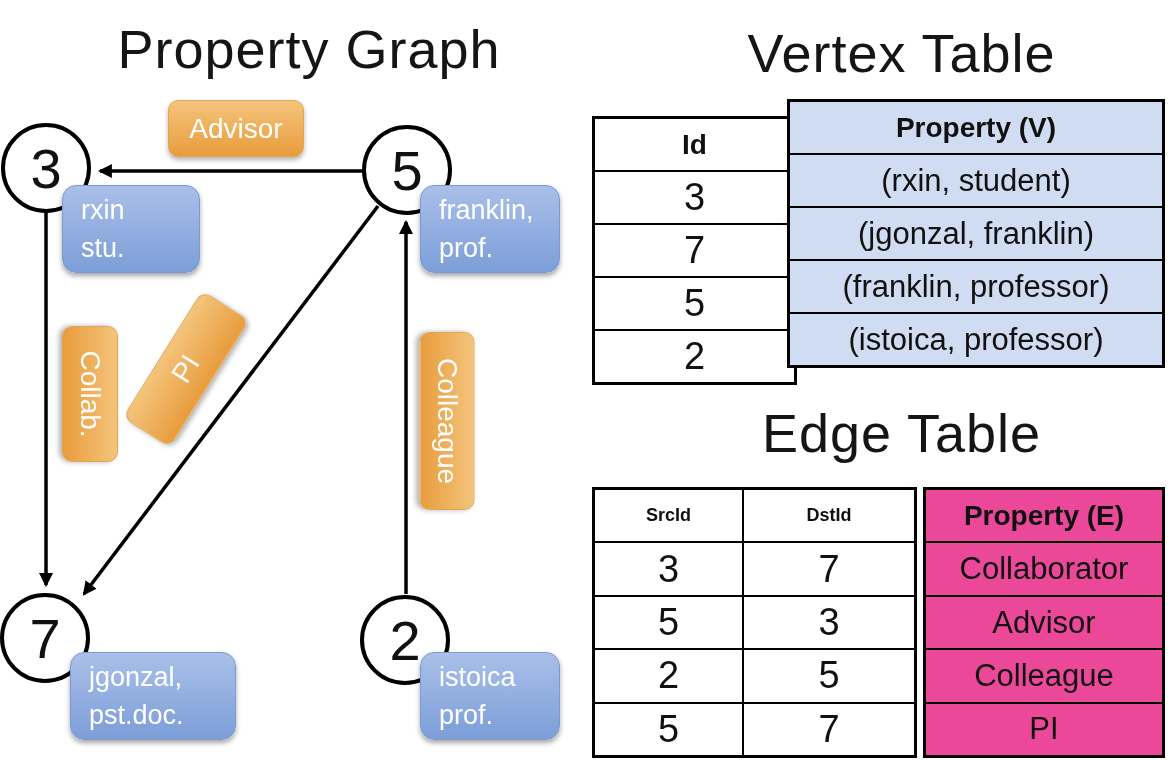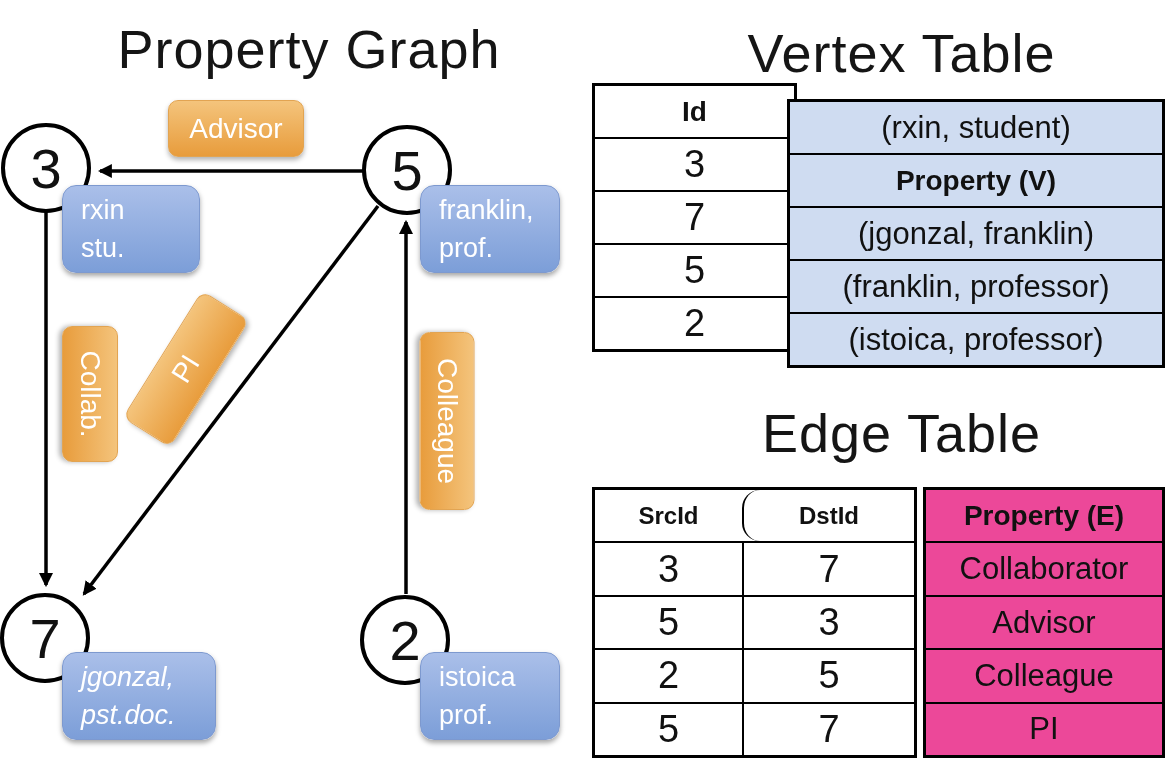--- a/index.html
+++ b/index.html
@@ -31,21 +31,21 @@
 
   .vlabel {
     position:absolute; z-index:4; box-sizing:border-box;
     background:linear-gradient(180deg,#aabfe9 0%,#7c9ed8 100%);
     border:1px solid #7d99cf; border-radius:14px; color:#fff;
     font-size:27px; line-height:38px; padding:5px 16px 0 18px;
     box-shadow:0 3px 5px rgba(0,0,0,0.35);
   }
   .vlabel-rxin     { left:62px;  top:185px; width:138px; height:88px; }
   .vlabel-franklin { left:420px; top:185px; width:140px; height:88px; }
-  .vlabel-jgonzal  { left:62px;  top:652px; width:154px; height:88px;font-style:italic; }
+  .vlabel-jgonzal  { left:70px;  top:652px; width:166px; height:88px; }
   .vlabel-istoica  { left:420px; top:652px; width:140px; height:88px; }
 
   .elabel {
     position:absolute; z-index:2; box-sizing:border-box;
     display:flex; align-items:center; justify-content:center;
     background:linear-gradient(180deg,#f4c47c 0%,#e89c3c 100%);
     border:1px solid #e2a452; border-radius:10px; color:#fff;
     font-size:28px; box-shadow:0 3px 5px rgba(0,0,0,0.3); white-space:nowrap;
   }
   .elabel-advisor   { left:168px; top:100px; width:136px; height:57px; }
@@ -53,42 +53,42 @@
                       transform:translate(-50%,-50%) rotate(90deg); }
   .elabel-pi        { left:186px; top:369px; width:150px; height:56px;
                       transform:translate(-50%,-50%) rotate(-58deg); }
   .elabel-colleague { left:447px; top:421px; width:178px; height:55px;
                       transform:translate(-50%,-50%) rotate(90deg); }
 
   .tcol {
     position:absolute; box-sizing:border-box; border:3px solid #000;
     display:flex; flex-direction:column; background:#fff;
   }
-  .tcol-vertex-id   { left:592px; top:83px;  width:205px; height:269px; }
+  .tcol-vertex-id   { left:592px; top:116px;  width:205px; height:269px; }
   .tcol-vertex-prop { left:787px; top:99px;  width:378px; height:269px; background:#cfdcf1; }
   .tcol-edge-ids    { left:592px; top:487px; width:325px; height:271px; }
   .tcol-edge-prop   { left:923px; top:487px; width:242px; height:271px; background:#ec4899; }
 
   .trow {
     flex:1 1 0; display:flex; align-items:center; justify-content:center;
     border-top:2px solid #000; font-size:31px; min-height:0;
   }
   .trow:first-child { border-top:none; }
   .trow.th { font-weight:bold; font-size:28px; }
   .trow.num { font-size:38px; }
 
   .erow { flex:1 1 0; display:flex; border-top:2px solid #000; min-height:0; }
   .erow:first-child { border-top:none; }
   .ecell {
     display:flex; align-items:center; justify-content:center;
     font-size:38px; box-sizing:border-box;
   }
   .ecell-src { width:147px; }
   .ecell-dst { flex:1; border-left:2px solid #000; }
-  .erow.th .ecell { font-weight:bold; font-size:24px;border-radius:18px; }
+  .erow.th .ecell { font-weight:bold; font-size:18px; }
 </style>
 </head>
 <body>
 
 <div class="canvas">
 
   <div class="title title-graph">Property Graph</div>
   <div class="title title-vertex">Vertex Table</div>
   <div class="title title-edge">Edge Table</div>
 
@@ -133,22 +133,22 @@
 
   <div class="tcol tcol-vertex-id">
     <div class="trow th">Id</div>
     <div class="trow num">3</div>
     <div class="trow num">7</div>
     <div class="trow num">5</div>
     <div class="trow num">2</div>
   </div>
 
   <div class="tcol tcol-vertex-prop">
+    <div class="trow th">Property (V)</div>
     <div class="trow">(rxin, student)</div>
-    <div class="trow th">Property (V)</div>
     <div class="trow">(jgonzal, franklin)</div>
     <div class="trow">(franklin, professor)</div>
     <div class="trow">(istoica, professor)</div>
   </div>
 
   <div class="tcol tcol-edge-ids">
     <div class="erow th">
       <div class="ecell ecell-src">SrcId</div>
       <div class="ecell ecell-dst">DstId</div>
     </div>

